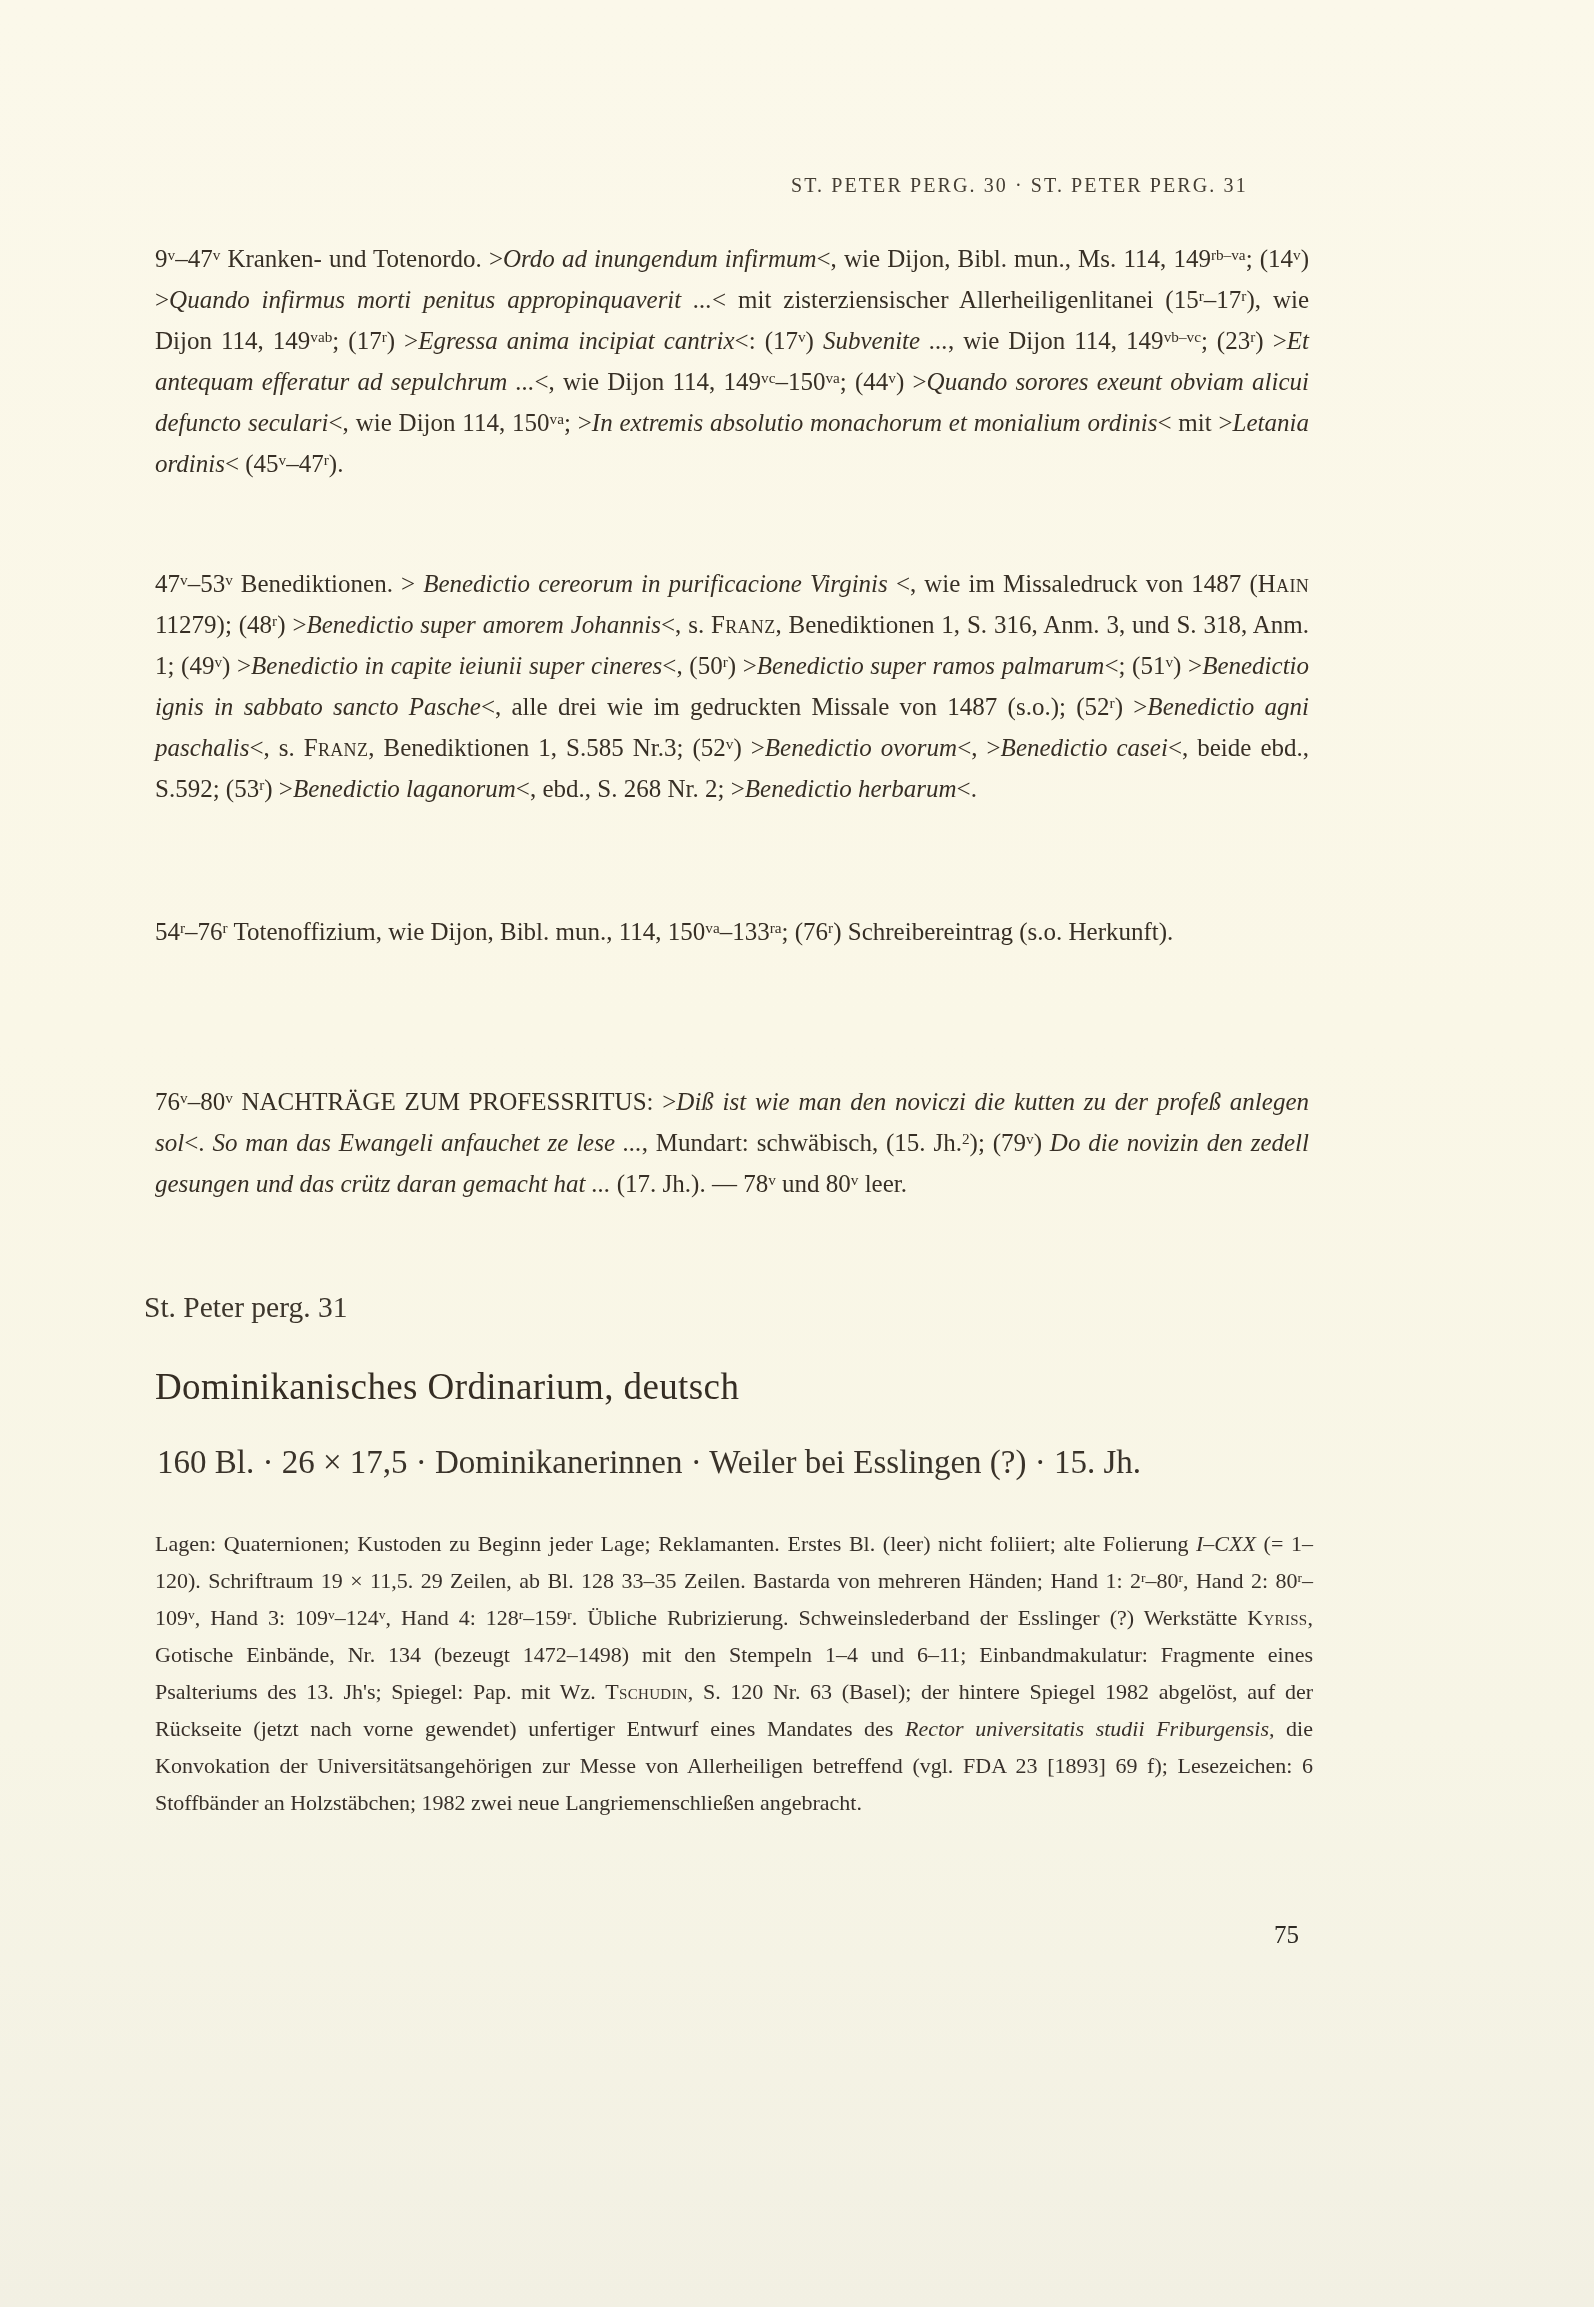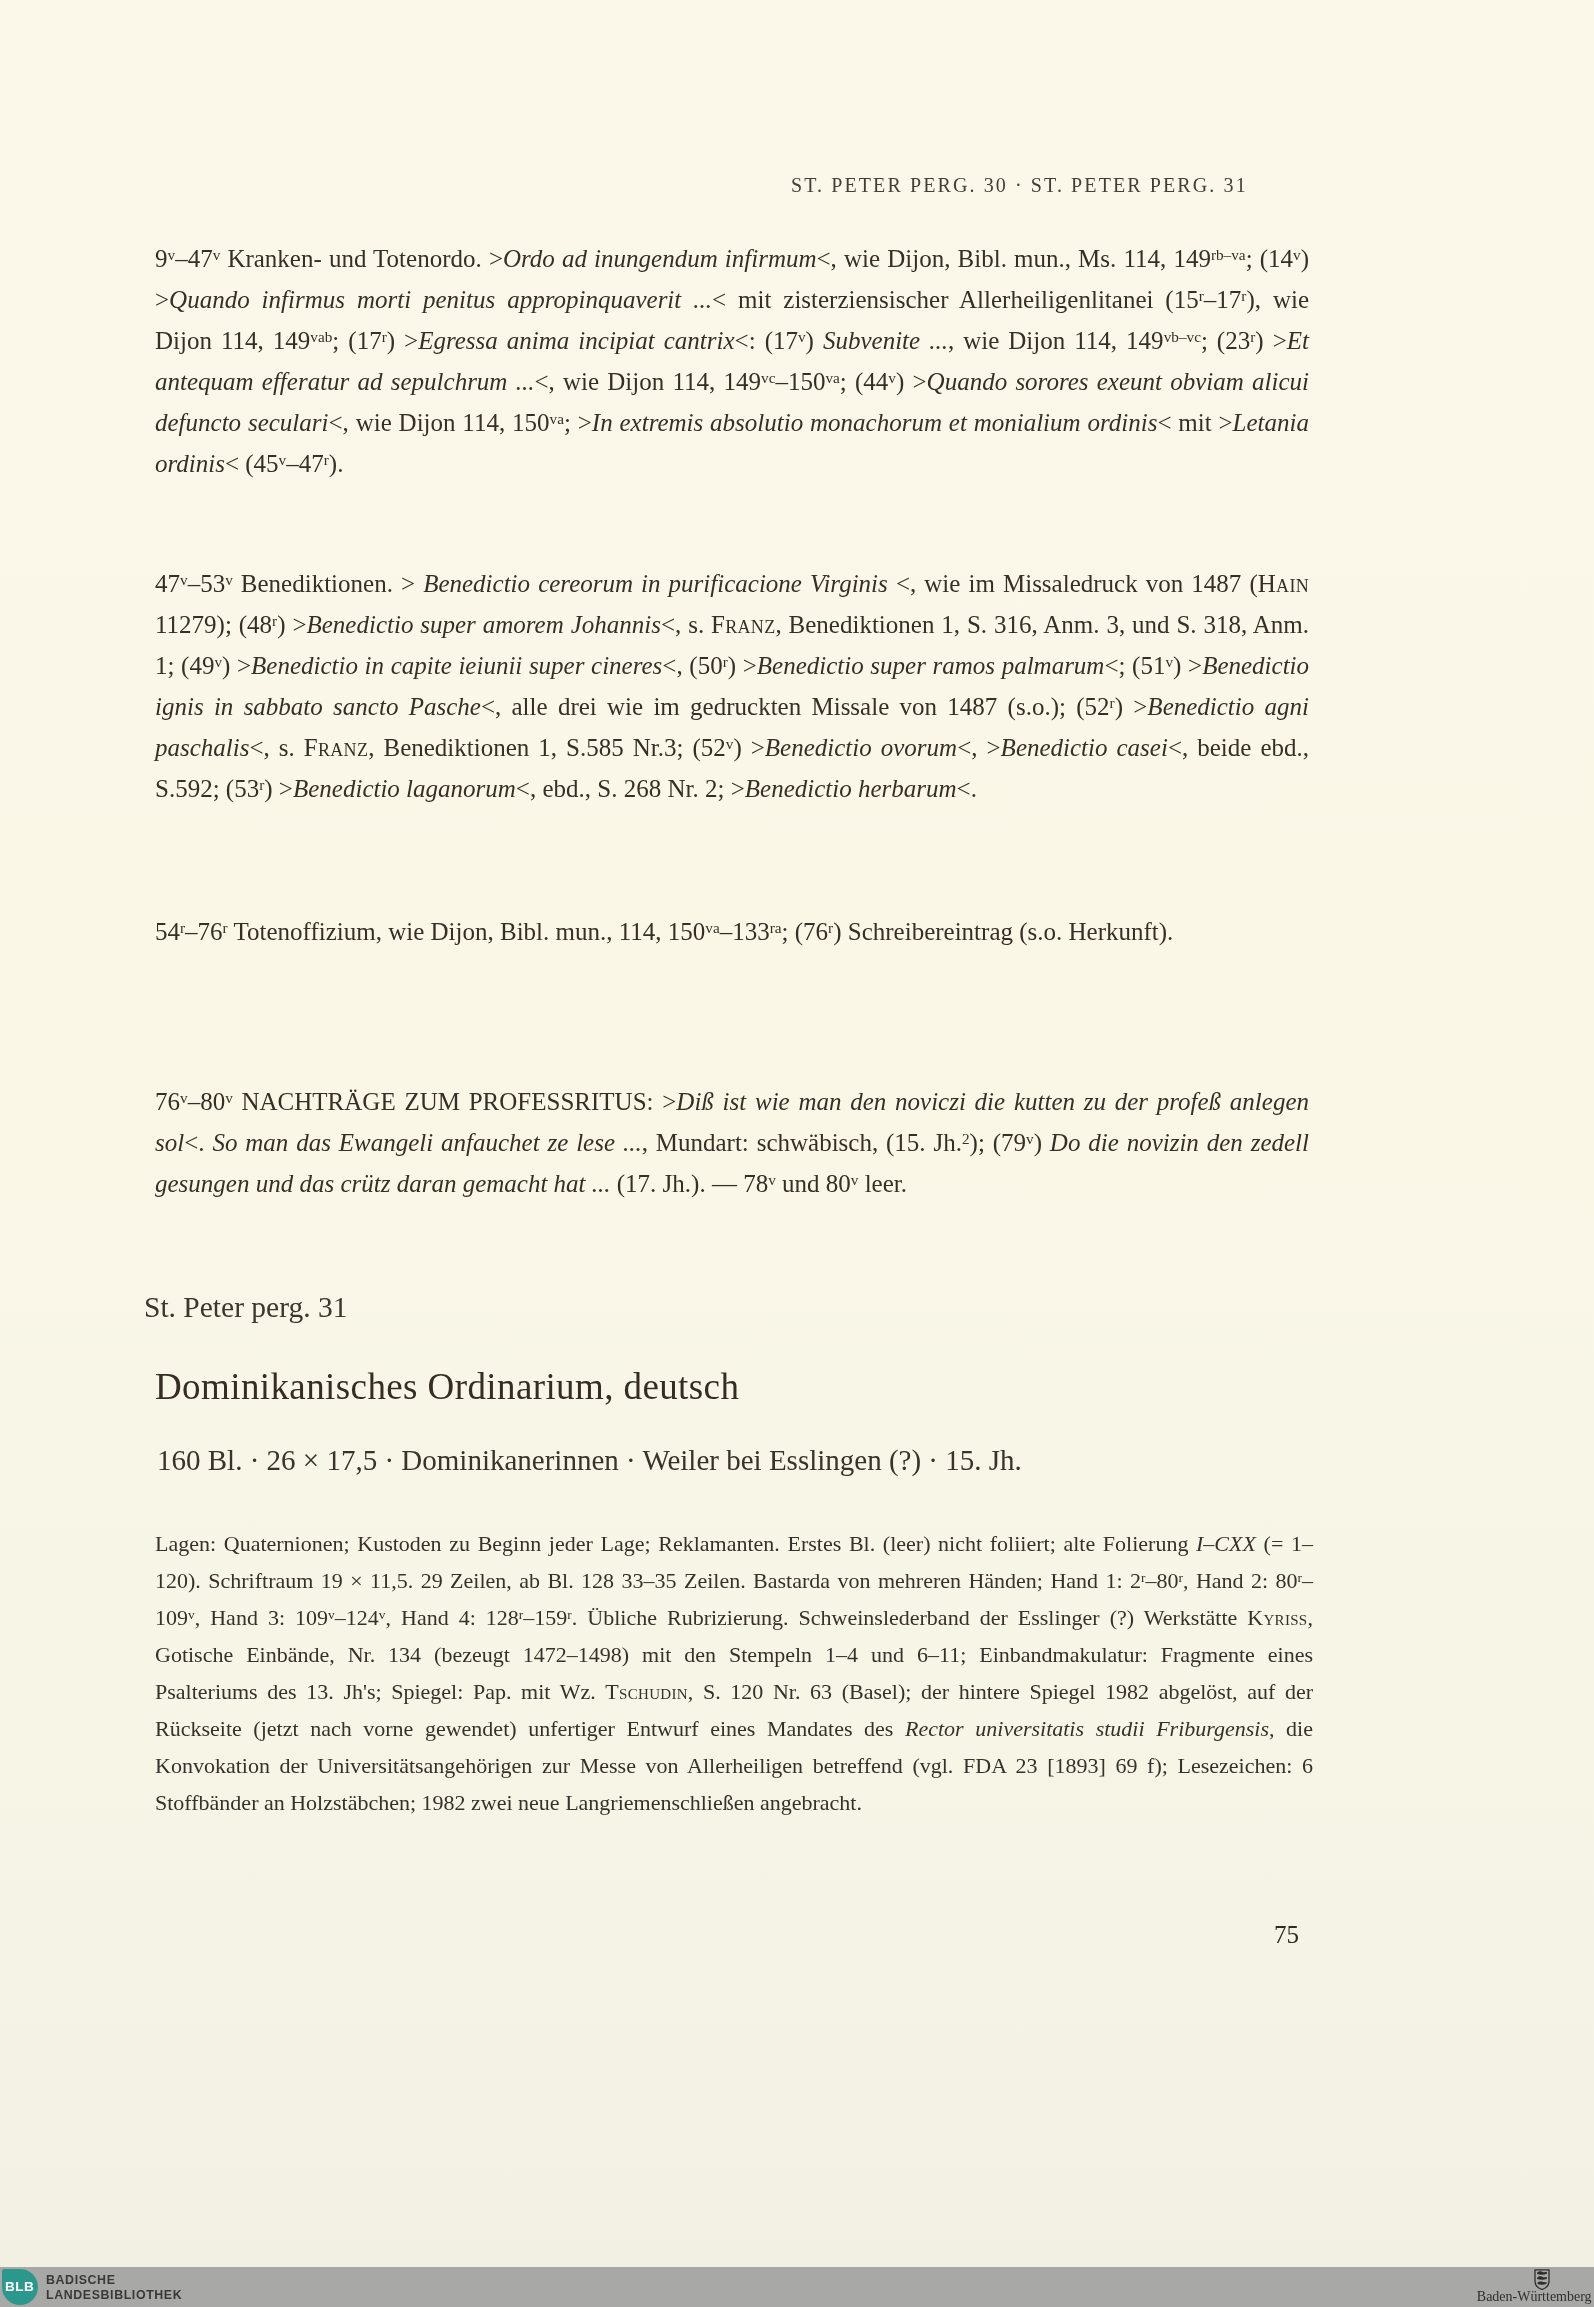--- a/index.html
+++ b/index.html
@@ -32,21 +32,21 @@
   .shelfmark{
     position:absolute;left:144px;top:1291px;
     font-size:29.5px;color:#3d362c;
   }
   .entrytitle{
     position:absolute;left:155px;top:1365px;
     font-size:37px;color:#352d23;letter-spacing:0.4px;
   }
   .collation{
     position:absolute;left:157px;top:1444px;
-    font-size:29px;color:#3a332a;
+    font-size:33px;color:#3a332a;
   }
   .lagen{
     position:absolute;left:155px;top:1503px;width:1158px;
     font-size:22px;line-height:37px;text-align:justify;color:#38302a;
   }
   .pagenum{
     position:absolute;top:1921px;left:1274px;
     font-size:25px;color:#2e2a24;
   }
   .footer{
@@ -91,32 +91,15 @@
 
   <div>
     <div class="shelfmark">St. Peter perg. 31</div>
     <div class="entrytitle">Dominikanisches Ordinarium, deutsch</div>
     <div class="collation">160 Bl. · 26 × 17,5 · Dominikanerinnen · Weiler bei Esslingen (?) · 15. Jh.</div>
     <p class="lagen"><span>Lagen: Quaternionen; Kustoden zu Beginn jeder Lage; Reklamanten. Erstes Bl. (leer) nicht foliiert; alte Folierung </span><span class="i">I–CXX</span><span> (= 1–120). Schriftraum 19 × 11,5. 29 Zeilen, ab Bl. 128 33–35 Zeilen. Bastarda von mehreren Händen; Hand 1: 2</span><span class="sup">r</span><span>–80</span><span class="sup">r</span><span>, Hand 2: 80</span><span class="sup">r</span><span>–109</span><span class="sup">v</span><span>, Hand 3: 109</span><span class="sup">v</span><span>–124</span><span class="sup">v</span><span>, Hand 4: 128</span><span class="sup">r</span><span>–159</span><span class="sup">r</span><span>. Übliche Rubrizierung. Schweinslederband der Esslinger (?) Werkstätte </span><span class="sc">Kyriss</span><span>, Gotische Einbände, Nr. 134 (bezeugt 1472–1498) mit den Stempeln 1–4 und 6–11; Einbandmakulatur: Fragmente eines Psalteriums des 13. Jh's; Spiegel: Pap. mit Wz. </span><span class="sc">Tschudin</span><span>, S. 120 Nr. 63 (Basel); der hintere Spiegel 1982 abgelöst, auf der Rückseite (jetzt nach vorne gewendet) unfertiger Entwurf eines Mandates des </span><span class="i">Rector universitatis studii Friburgensis,</span><span> die Konvokation der Universitätsangehörigen zur Messe von Allerheiligen betreffend (vgl. FDA 23 [1893] 69 f); Lesezeichen: 6 Stoffbänder an Holzstäbchen; 1982 zwei neue Langriemenschließen angebracht.</span></p>
   </div>
 
   <div class="pagenum">75</div>
 
-  <div class="footer" style="background: rgb(168, 168, 166);">
-    <div class="blb-logo" style="background: rgb(42, 152, 140);">
-      <span class="acro">BLB</span>
-    </div>
-    <div class="libname">
-      <div>BADISCHE</div>
-      <div>LANDESBIBLIOTHEK</div>
-    </div>
-
-    <svg class="bw-crest" viewBox="0 0 20 27" xmlns="http://www.w3.org/2000/svg">
-      <path d="M1.2 1.2 H18.8 V15 C18.8 20.8 14.6 24.2 10 25.8 C5.4 24.2 1.2 20.8 1.2 15 Z" fill="none" stroke="#2c2c2a" stroke-width="1.6"></path>
-      <path d="M4 4.4 c1.6-1.6 4-1.9 6-.9 c1.9 .9 4 .9 6 .1 l.2 2.4 c-4 1.7-8.4 1.7-12.4 .3 z" fill="#2c2c2a"></path>
-      <path d="M4 10.7 c1.6-1.6 4-1.9 6-.9 c1.9 .9 4 .9 6 .1 l.2 2.4 c-4 1.7-8.4 1.7-12.4 .3 z" fill="#2c2c2a"></path>
-      <path d="M4.4 17 c1.5-1.5 3.8-1.8 5.7-.9 c1.8 .8 3.7 .8 5.5 .1 l.2 2.3 c-3.7 1.6-7.8 1.6-11.4 .3 z" fill="#2c2c2a"></path>
-    </svg>
-    <div class="bw-text">Baden-Württemberg</div>
-  </div>
 
 </div>
 
 
 </body></html>

